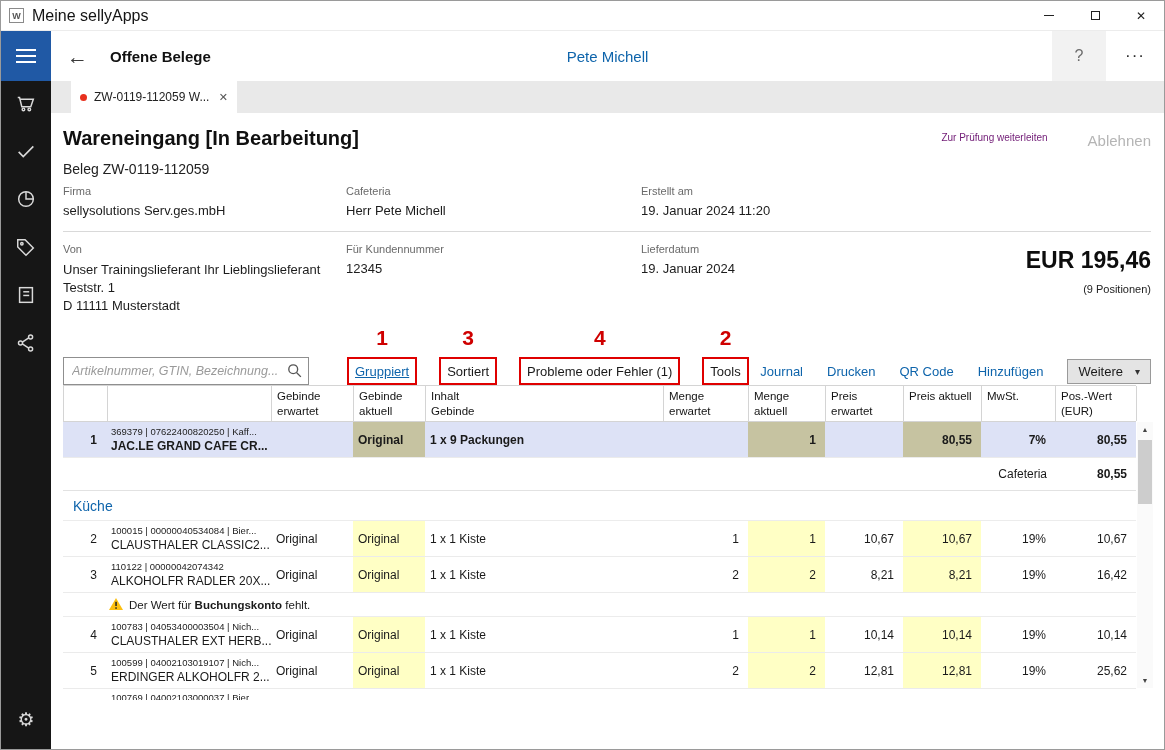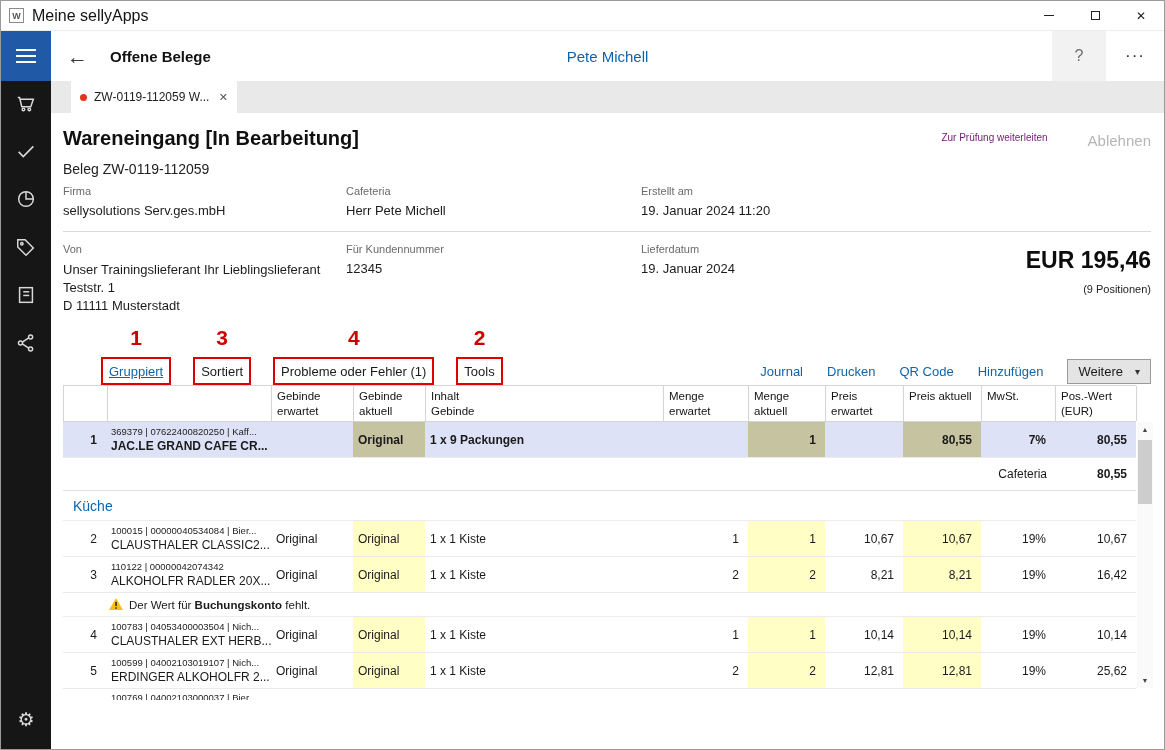--- a/index.html
+++ b/index.html
@@ -256,20 +256,29 @@
             <div class="f-label">Lieferdatum</div>
             <div class="f-value">19. Januar 2024</div>
           </div>
           <div class="total-block">
             <div class="total">EUR 195,46</div>
             <div class="total-sub">(9 Positionen)</div>
           </div>
         </div>
 
         <div class="toolbar">
+          <div class="search-wrap">
+            <input class="search-input" type="text" placeholder="Artikelnummer, GTIN, Bezeichnung..." style="">
+            <span class="search-icon">
+              <svg width="17" height="17" viewBox="0 0 20 20" fill="none" stroke="#555" stroke-width="1.6">
+                  <circle cx="8.5" cy="8.5" r="5.2"></circle>
+                  <line x1="12.6" y1="12.6" x2="17.5" y2="17.5"></line>
+                </svg>
+            </span>
+          </div>
           <div class="anno-row">
             <span class="anno-wrap">
               <span class="anno-num">1</span>
               <button class="tbtn active">Gruppiert</button>
             </span>
             <span class="anno-wrap">
               <span class="anno-num">3</span>
               <button class="tbtn">Sortiert</button>
             </span>
             <span class="anno-wrap">

